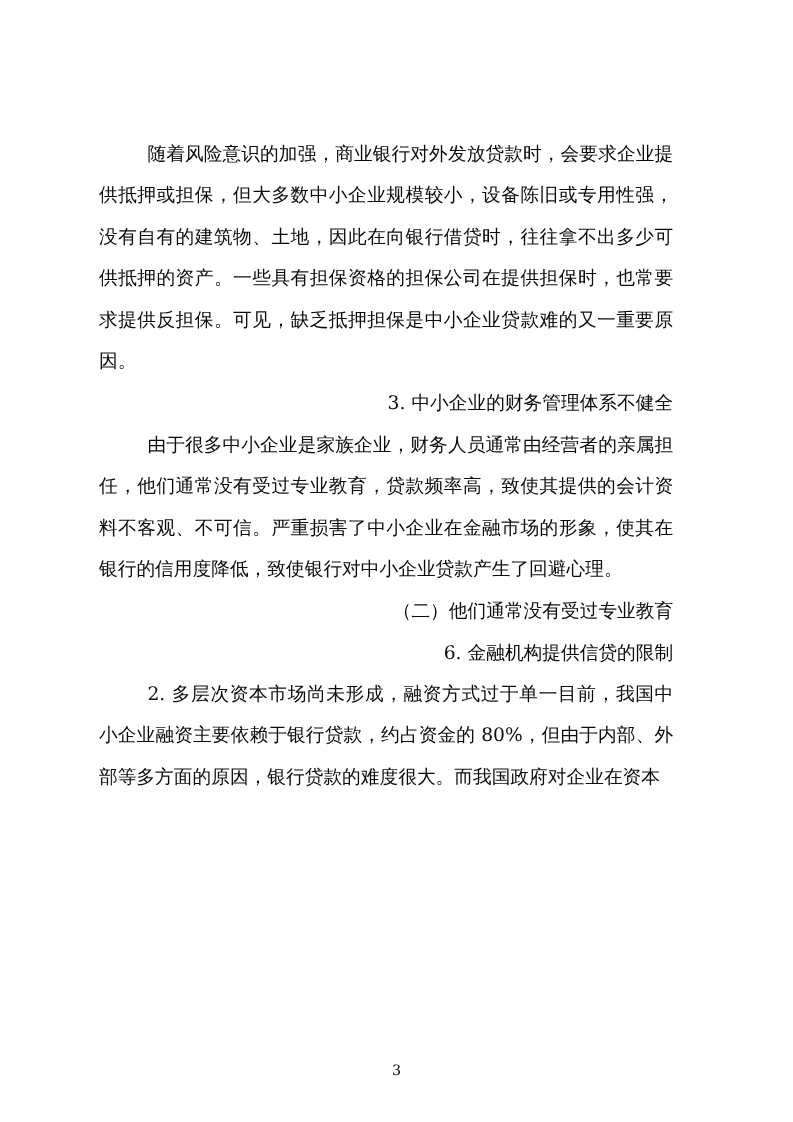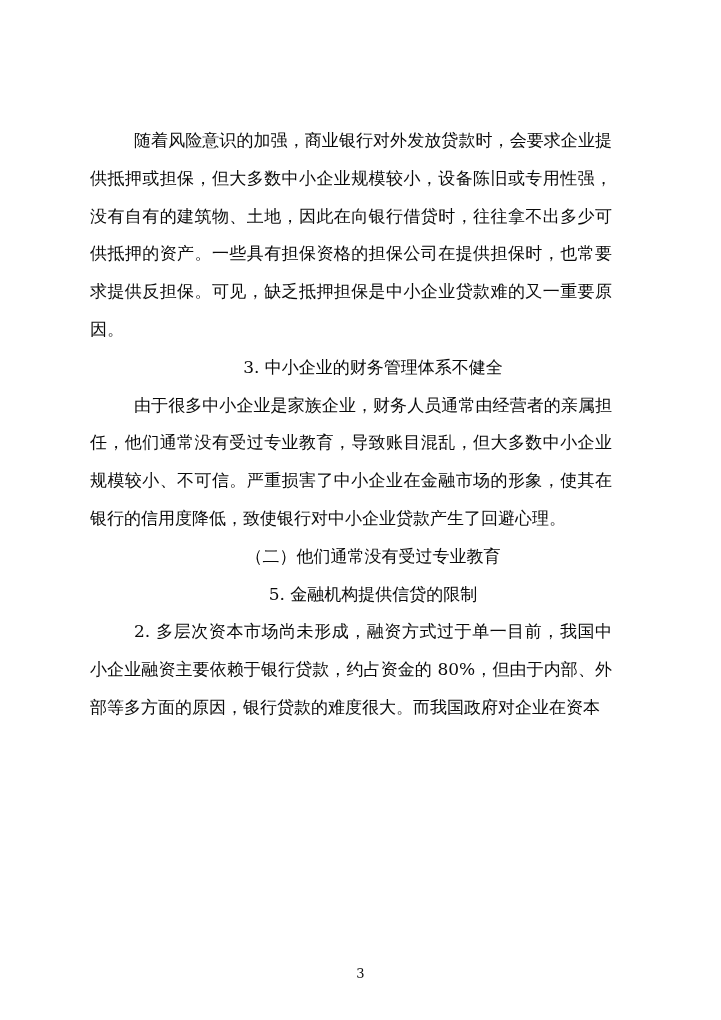--- a/index.html
+++ b/index.html
@@ -28,39 +28,39 @@
     padding: 0;
     font-size: 17px;
     line-height: 37.8px;
     text-indent: 44px;
     text-align: justify;
     text-justify: inter-character;
     word-break: break-all;
     color: #0a0a0a;
   }
   .heading {
-    text-align: center;
+    text-align: right;
   }
   .page-number {
     position: absolute;
     left: 0;
     top: 928px;
     width: 100%;
     text-align: center;
     font-size: 13px;
     line-height: 20px;
     color: #0a0a0a;
   }
 </style>
 </head>
 <body>
 
 <div class="page">
   <div class="content">
     <p class="para">随着风险意识的加强，商业银行对外发放贷款时，会要求企业提供抵押或担保，但大多数中小企业规模较小，设备陈旧或专用性强，没有自有的建筑物、土地，因此在向银行借贷时，往往拿不出多少可供抵押的资产。一些具有担保资格的担保公司在提供担保时，也常要求提供反担保。可见，缺乏抵押担保是中小企业贷款难的又一重要原因。</p>
     <p class="para heading">3. 中小企业的财务管理体系不健全</p>
-    <p class="para">由于很多中小企业是家族企业，财务人员通常由经营者的亲属担任，他们通常没有受过专业教育，导致账目混乱，但大多数中小企业规模较小、不可信。严重损害了中小企业在金融市场的形象，使其在银行的信用度降低，致使银行对中小企业贷款产生了回避心理。</p>
+    <p class="para">由于很多中小企业是家族企业，财务人员通常由经营者的亲属担任，他们通常没有受过专业教育，贷款频率高，致使其提供的会计资料不客观、不可信。严重损害了中小企业在金融市场的形象，使其在银行的信用度降低，致使银行对中小企业贷款产生了回避心理。</p>
     <p class="para heading">（二）他们通常没有受过专业教育</p>
-    <p class="para heading">5. 金融机构提供信贷的限制</p>
+    <p class="para heading">6. 金融机构提供信贷的限制</p>
     <p class="para">2. 多层次资本市场尚未形成，融资方式过于单一目前，我国中小企业融资主要依赖于银行贷款，约占资金的 80%，但由于内部、外部等多方面的原因，银行贷款的难度很大。而我国政府对企业在资本</p>
   </div>
   <div class="page-number">3</div>
 </div>
 
 </body></html>

